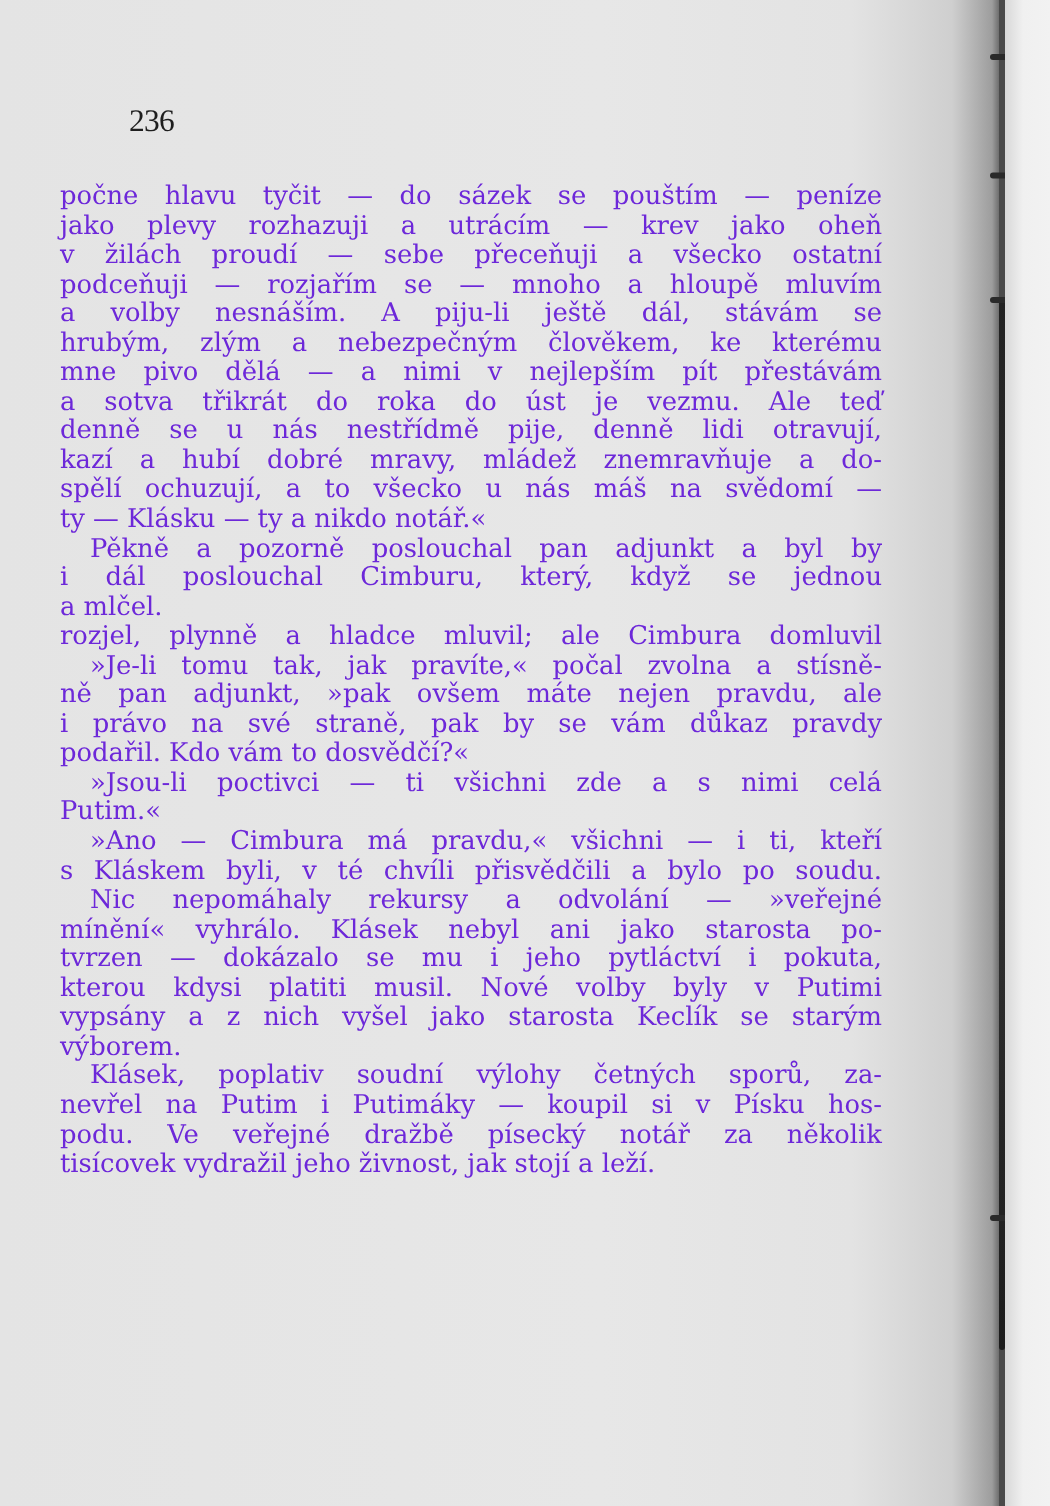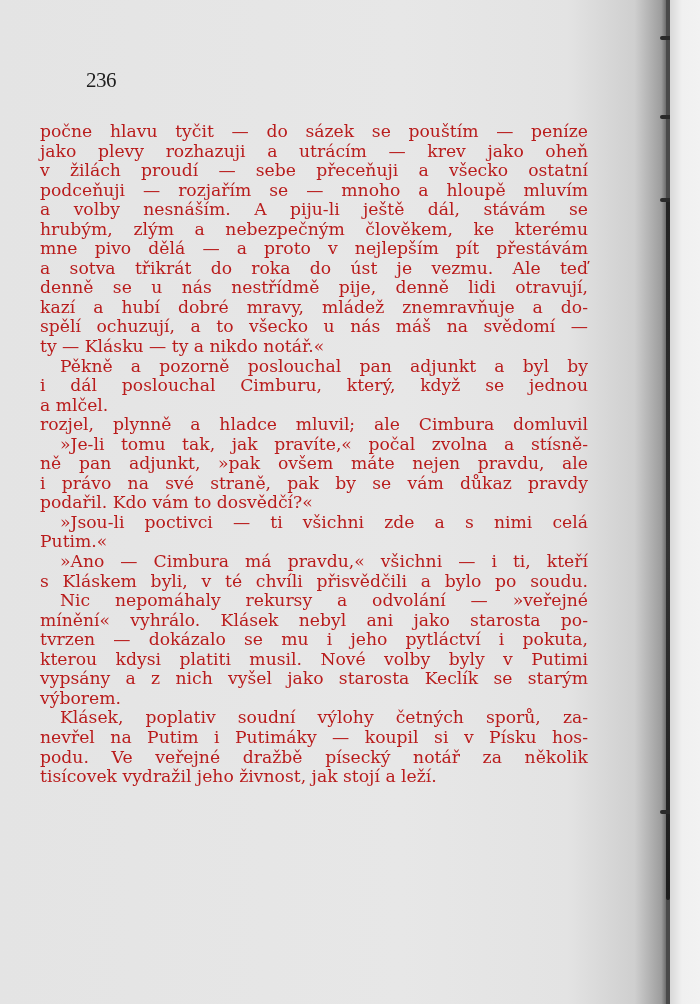--- a/index.html
+++ b/index.html
@@ -66,21 +66,21 @@
       margin-left: 48px;
     }
     .text-block {
       position: absolute;
       left: 40px;
       top: 122px;
       width: 548px;
       font-family: "DejaVu Serif", serif;
       font-size: 17.2px;
       line-height: 19.55px;
-      color: #b91c1c;
+      color: #6d28d9;
       text-align: justify;
     }
     .line {
       display: block;
       white-space: nowrap;
       text-align-last: justify;
       text-align: justify;
       height: 19.55px;
       overflow: visible;
     }
@@ -105,21 +105,21 @@
 
 <div class="page-number">236</div>
 
 <div class="text-block" id="text-block">
     <span class="line" style="white-space: nowrap; word-spacing: 0px;">počne hlavu tyčit — do sázek se pouštím — peníze</span>
     <span class="line" style="white-space: nowrap; word-spacing: 0px;">jako plevy rozhazuji a utrácím — krev jako oheň</span>
     <span class="line" style="white-space: nowrap; word-spacing: 0px;">v žilách proudí — sebe přeceňuji a všecko ostatní</span>
     <span class="line" style="white-space: nowrap; word-spacing: 0px;">podceňuji — rozjařím se — mnoho a hloupě mluvím</span>
     <span class="line" style="white-space: nowrap; word-spacing: 0px;">a volby nesnáším. A piju-li ještě dál, stávám se</span>
     <span class="line" style="white-space: nowrap; word-spacing: 0px;">hrubým, zlým a nebezpečným člověkem, ke kterému</span>
-    <span class="line" style="white-space: nowrap; word-spacing: 0px;">mne pivo dělá — a proto v nejlepším pít přestávám</span>
+    <span class="line" style="white-space: nowrap; word-spacing: 0px;">mne pivo dělá — a nimi v nejlepším pít přestávám</span>
     <span class="line" style="white-space: nowrap; word-spacing: 0px;">a sotva třikrát do roka do úst je vezmu. Ale teď</span>
     <span class="line" style="white-space: nowrap; word-spacing: 0px;">denně se u nás nestřídmě pije, denně lidi otravují,</span>
     <span class="line" style="white-space: nowrap; word-spacing: 0px;">kazí a hubí dobré mravy, mládež znemravňuje a do-</span>
     <span class="line" style="white-space: nowrap; word-spacing: 0px;">spělí ochuzují, a to všecko u nás máš na svědomí —</span>
     <span class="line last">ty — Klásku — ty a nikdo notář.«</span>
     <span class="line indent" style="white-space: nowrap; word-spacing: 0px;">Pěkně a pozorně poslouchal pan adjunkt a byl by</span>
     <span class="line" style="white-space: nowrap; word-spacing: 0px;">i dál poslouchal Cimburu, který, když se jednou</span>
     <span class="line last">a mlčel.</span>
     <span class="line" style="white-space: nowrap; word-spacing: 0px;">rozjel, plynně a hladce mluvil; ale Cimbura domluvil</span>
     <span class="line indent" style="white-space: nowrap; word-spacing: 0px;">»Je-li tomu tak, jak pravíte,« počal zvolna a stísně-</span>

